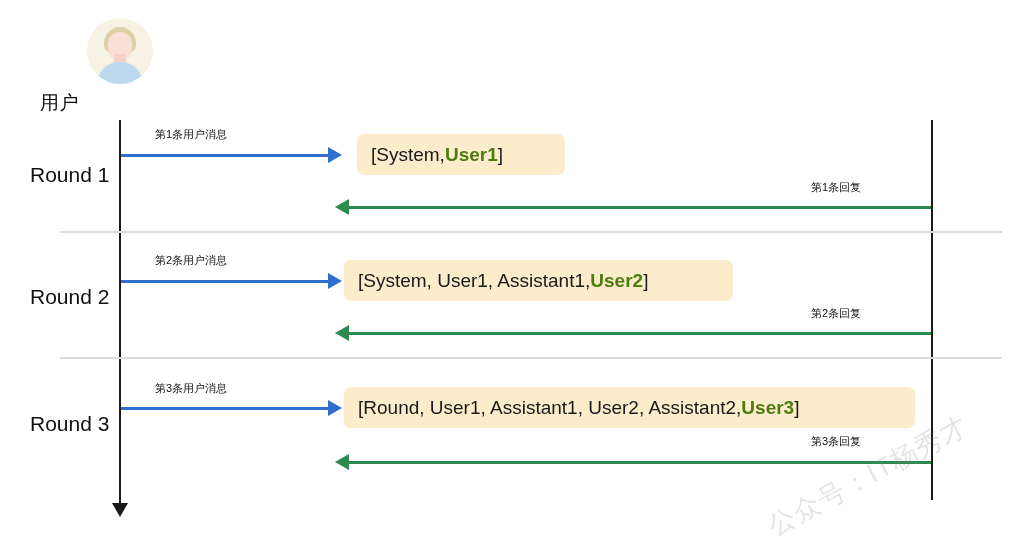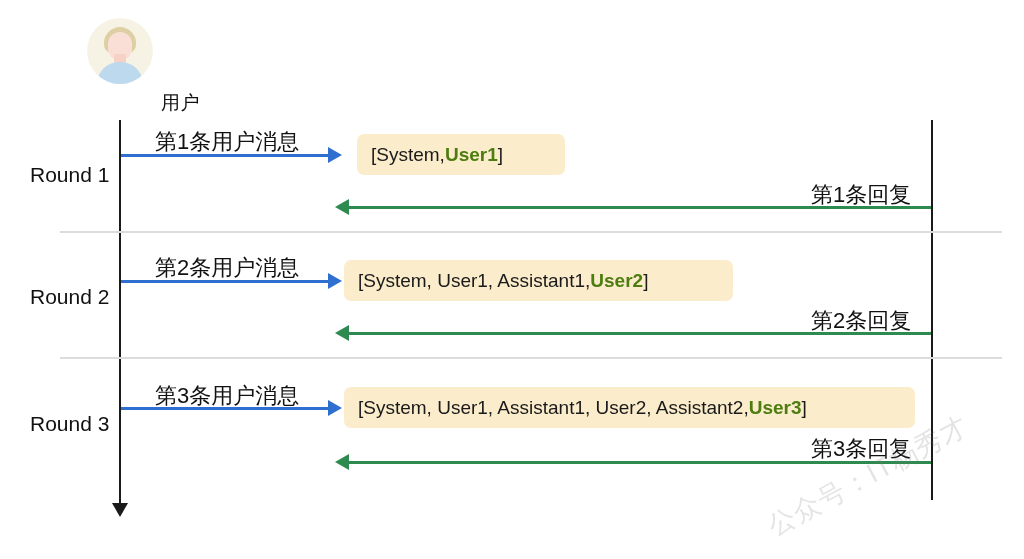--- a/index.html
+++ b/index.html
@@ -15,21 +15,21 @@
     position: relative;
     width: 1024px;
     height: 559px;
     background: #ffffff;
     overflow: hidden;
   }
 
   
   .actor {
     position: absolute;
-    text-align: right;
+    text-align: left;
     width: 160px;
   }
   .actor-avatar {
     width: 66px;
     height: 66px;
     margin: 0 auto;
     border-radius: 50%;
     position: relative;
     overflow: hidden;
   }
@@ -188,21 +188,21 @@
     position: absolute;
     width: 0; height: 0;
     border-top: 8px solid transparent;
     border-bottom: 8px solid transparent;
   }
   .arrow-head.right-blue { border-left: 14px solid #2f6fd0; }
   .arrow-head.left-green { border-right: 14px solid #2e8b4f; }
 
   .arrow-label {
     position: absolute;
-    font-size: 22px;
+    font-size: 11px;
     color: #111111;
     white-space: nowrap;
   }
 
   
   .msg-box {
     position: absolute;
     background: #fbeccb;
     border-radius: 7px;
     display: flex;
@@ -315,21 +315,21 @@
   <div class="arrow-line green" style="left:348px; top:332px; width:583px;"></div>
   <div class="arrow-head left-green" style="left:335px; top:325px;"></div>
 
   <div class="round-label" style="left:22px; top:412px;">Round 3</div>
 
   <div class="arrow-label" style="left:155px; top:381px;">第3条用户消息</div>
   <div class="arrow-line blue" style="left:121px; top:407px; width:209px;"></div>
   <div class="arrow-head right-blue" style="left:328px; top:400px;"></div>
 
   <div class="msg-box" style="left:344px; top:387px; width:571px; height:41px;">
-    <span>[System, User1, Assistant1, User2, Assistant2, </span>
+    <span>[Round, User1, Assistant1, User2, Assistant2, </span>
       <span class="hl">User3</span>
       <span>]</span>
   </div>
 
   <div class="arrow-label" style="left:811px; top:434px;">第3条回复</div>
   <div class="arrow-line green" style="left:348px; top:461px; width:583px;"></div>
   <div class="arrow-head left-green" style="left:335px; top:454px;"></div>
 
   <div class="watermark" style="left:770px; top:510px;">公众号：IT杨秀才</div>
 

